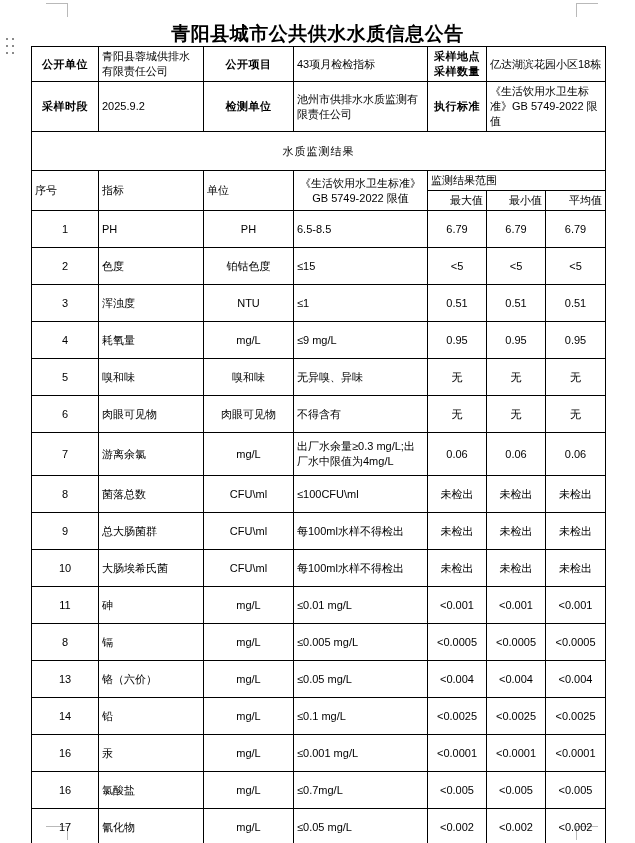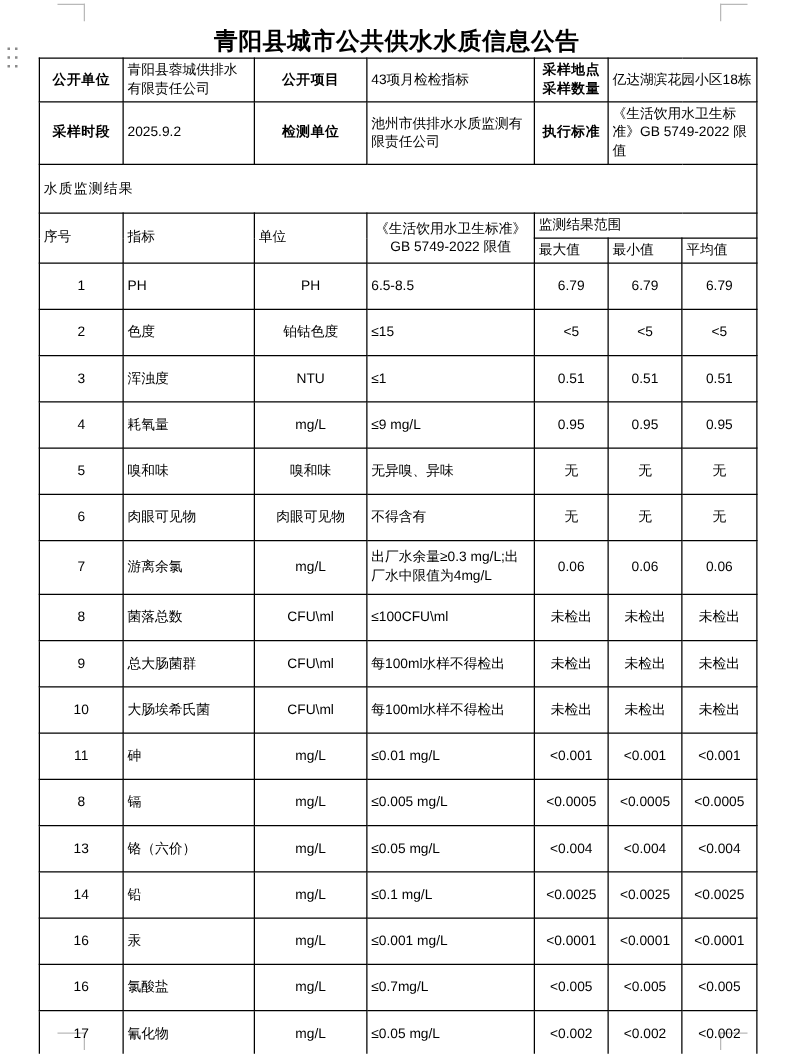--- a/index.html
+++ b/index.html
@@ -102,34 +102,34 @@
     letter-spacing: 0.5px;
   }
   .val {
     text-align: left;
     font-size: 11.5px;
     padding-left: 2px;
   }
 
   
   .banner {
-    text-align: left;
+    text-align: center;
     font-size: 12px;
     height: 34px;
     letter-spacing: 1px;
   }
 
   
   .colhead {
     text-align: left;
     font-size: 12px;
     font-weight: normal;
   }
   .colhead-sub {
-    text-align: left;
+    text-align: right;
     font-size: 12px;
     margin-top: 16px;
   }
   .limit-head {
     text-align: center;
     font-size: 12px;
     line-height: 16px;
   }
 
   

